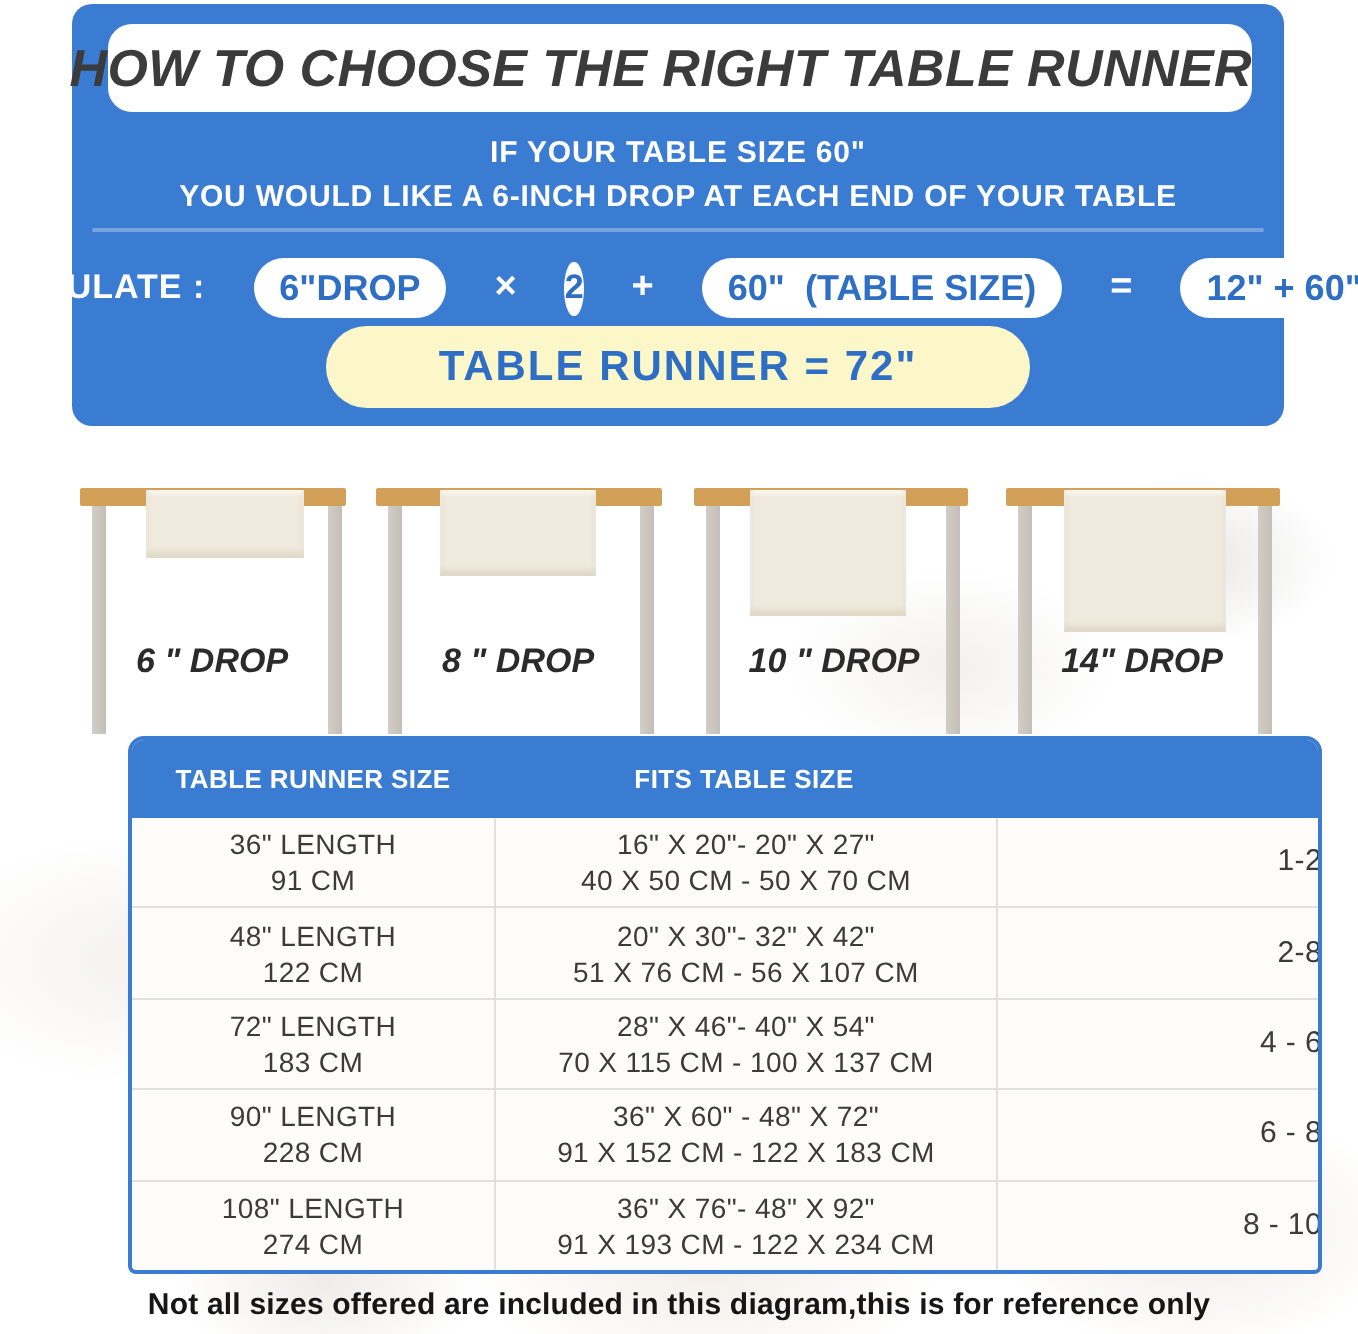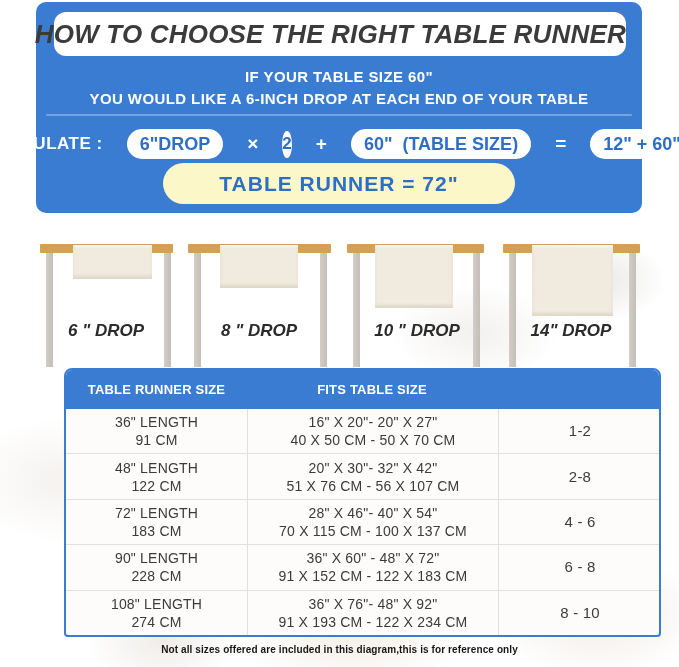--- a/index.html
+++ b/index.html
@@ -54,24 +54,24 @@
   .thead{display:flex;height:39px;background:#3b7cd3;color:#fff;font-weight:bold;
          font-size:13px;letter-spacing:.3px;align-items:center;flex:none;}
   .tbody{flex:1;display:flex;flex-direction:column;}
   .trow{flex:1;display:flex;}
   .trow + .trow{border-top:1px solid #e3e1de;}
   .tcell{display:flex;flex-direction:column;align-items:center;justify-content:center;
          text-align:center;color:#3b3b3b;font-size:14px;line-height:18px;letter-spacing:.2px;}
   .c1{width:181px;flex:none;} .c2{width:250px;flex:none;} .c3{width:162px;flex:none;}
   .trow .c2,.trow .c3{border-left:1px solid #e2e0dd;}
   .thead .tcell{flex-direction:row;color:#fff;font-size:13px;}
-  .persons{font-size:15px;}
+  .persons{font-size:15px;align-items:flex-end;}
   
   .footnote{position:absolute;left:0;right:0;top:644px;margin:0;text-align:center;
-            font-size:10px;font-weight:600;color:#161616;letter-spacing:.1px;}
+            font-size:15px;font-weight:600;color:#161616;letter-spacing:.1px;}
 </style>
 </head>
 <body>
 
 <div class="page">
   <div class="photo-bg"></div>
 
   <section class="top-panel">
     <div class="title-banner">
       <h1>HOW TO CHOOSE THE RIGHT TABLE RUNNER</h1>

